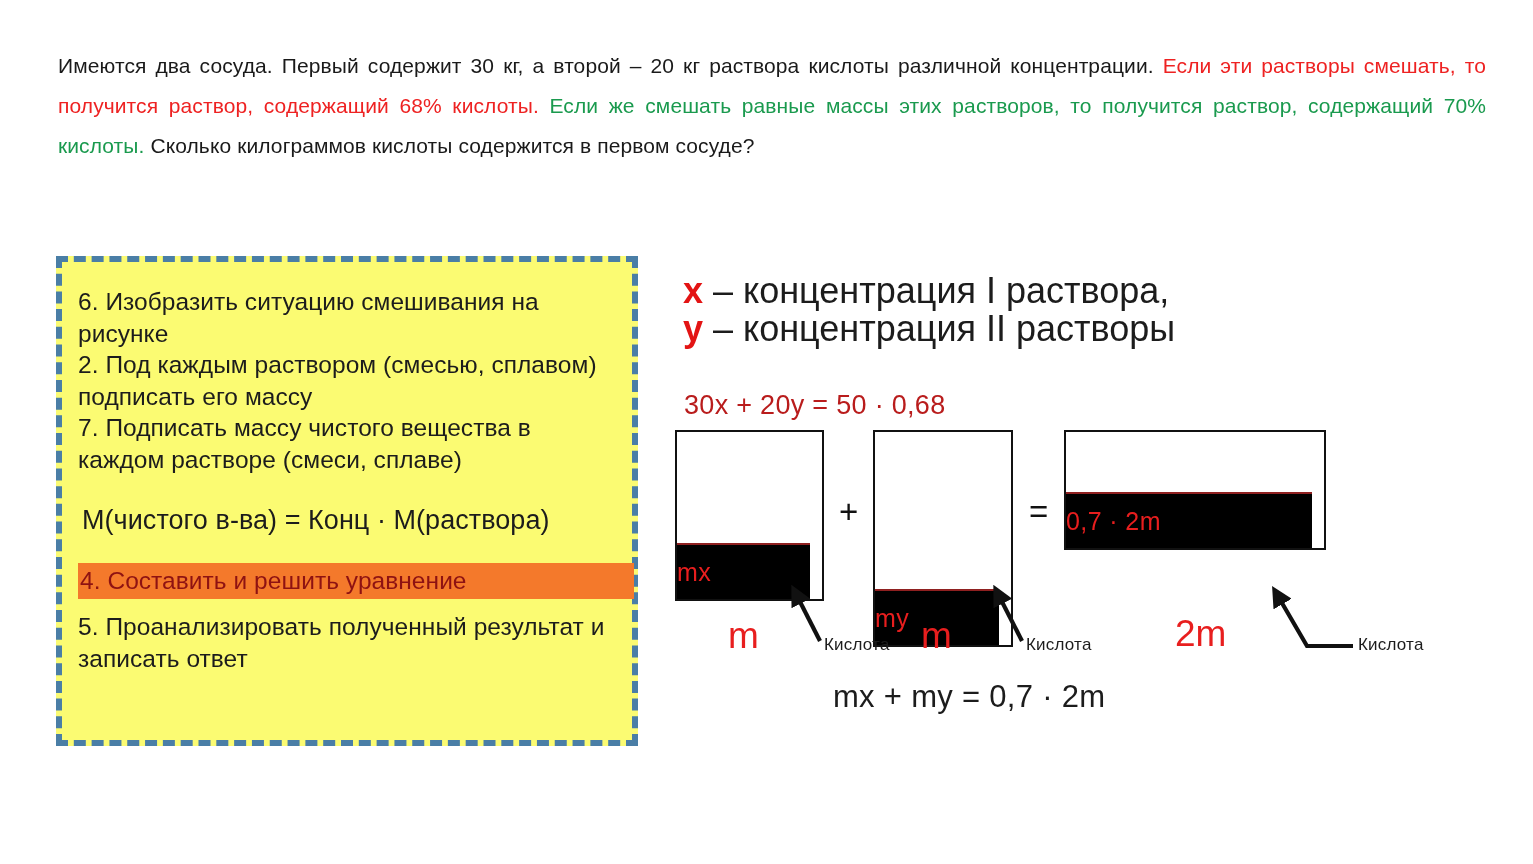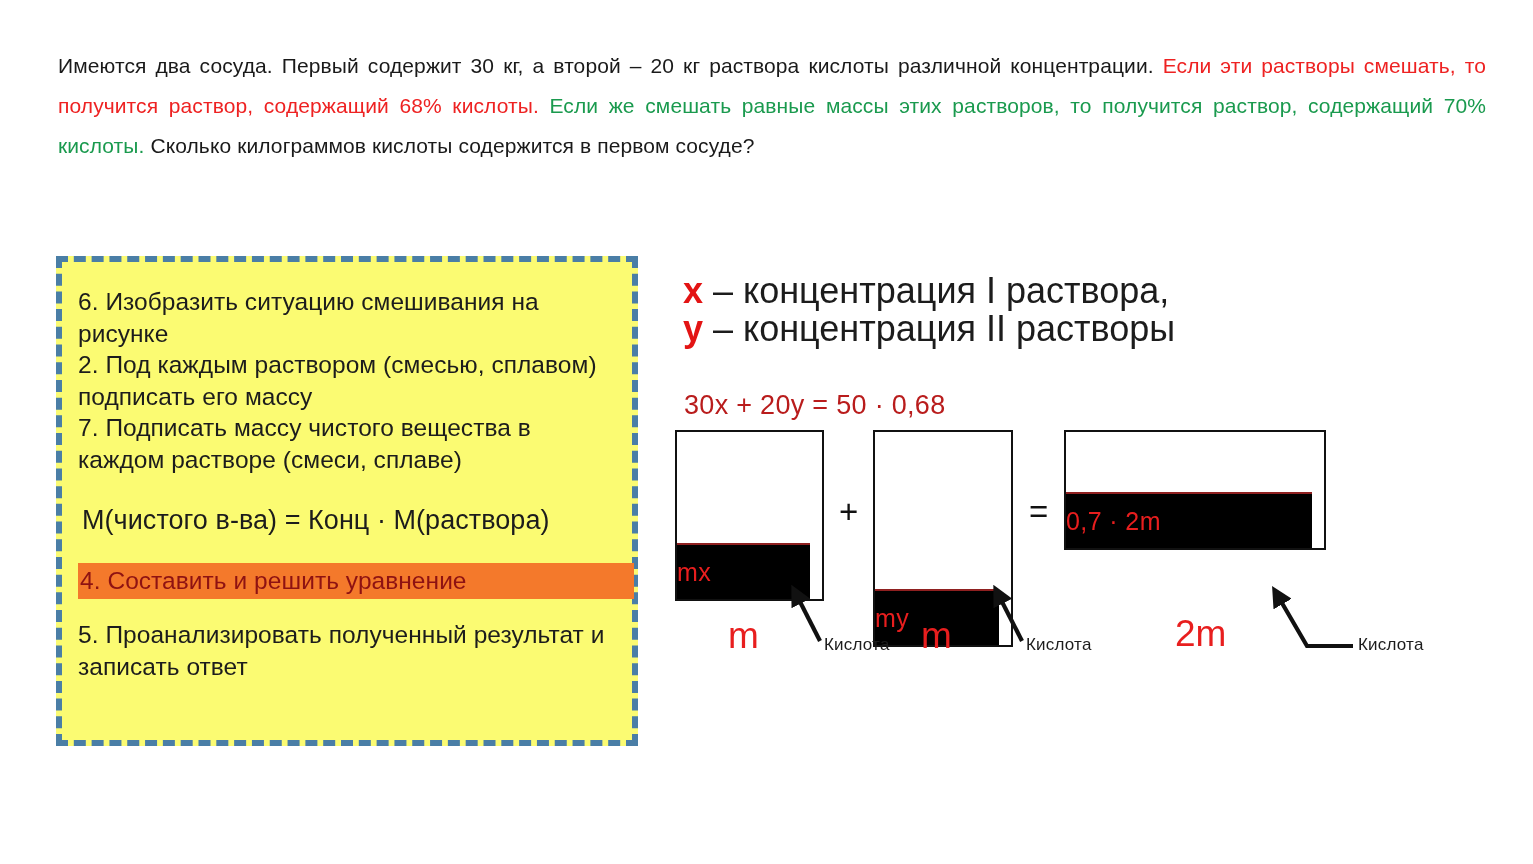--- a/index.html
+++ b/index.html
@@ -72,21 +72,21 @@
     margin-top: 27px;
     background: #f4792b;
     color: #8e1212;
     font-size: 24.5px;
     line-height: 36px;
     padding-left: 2px;
     width: 556px;
     box-sizing: border-box;
   }
   #step-5 {
-    margin-top: 20px;
+    margin-top: 12px;
   }
 
   
   #var-defs {
     position: absolute;
     left: 683px;
     top: 272px;
     font-size: 36px;
     line-height: 38px;
     color: #1c1c1c;
@@ -241,14 +241,15 @@
     <defs>
       <marker id="head" markerWidth="5" markerHeight="5" refX="3.6" refY="2.5" orient="auto">
         <path d="M0,0 L5,2.5 L0,5 Z" fill="#111111"></path>
       </marker>
     </defs>
     <path d="M 820,641 L 794,590" stroke="#111111" stroke-width="4.2" fill="none" marker-end="url(#head)"></path>
     <path d="M 1022,641 L 996,590" stroke="#111111" stroke-width="4.2" fill="none" marker-end="url(#head)"></path>
     <path d="M 1353,646 L 1307,646 L 1275,591" stroke="#111111" stroke-width="4.2" fill="none" stroke-linejoin="miter" marker-end="url(#head)"></path>
   </svg>
 
+  <div id="eq-bottom">mx + my = 0,7 · 2m</div>
 
 </div>
 
 </body></html>

